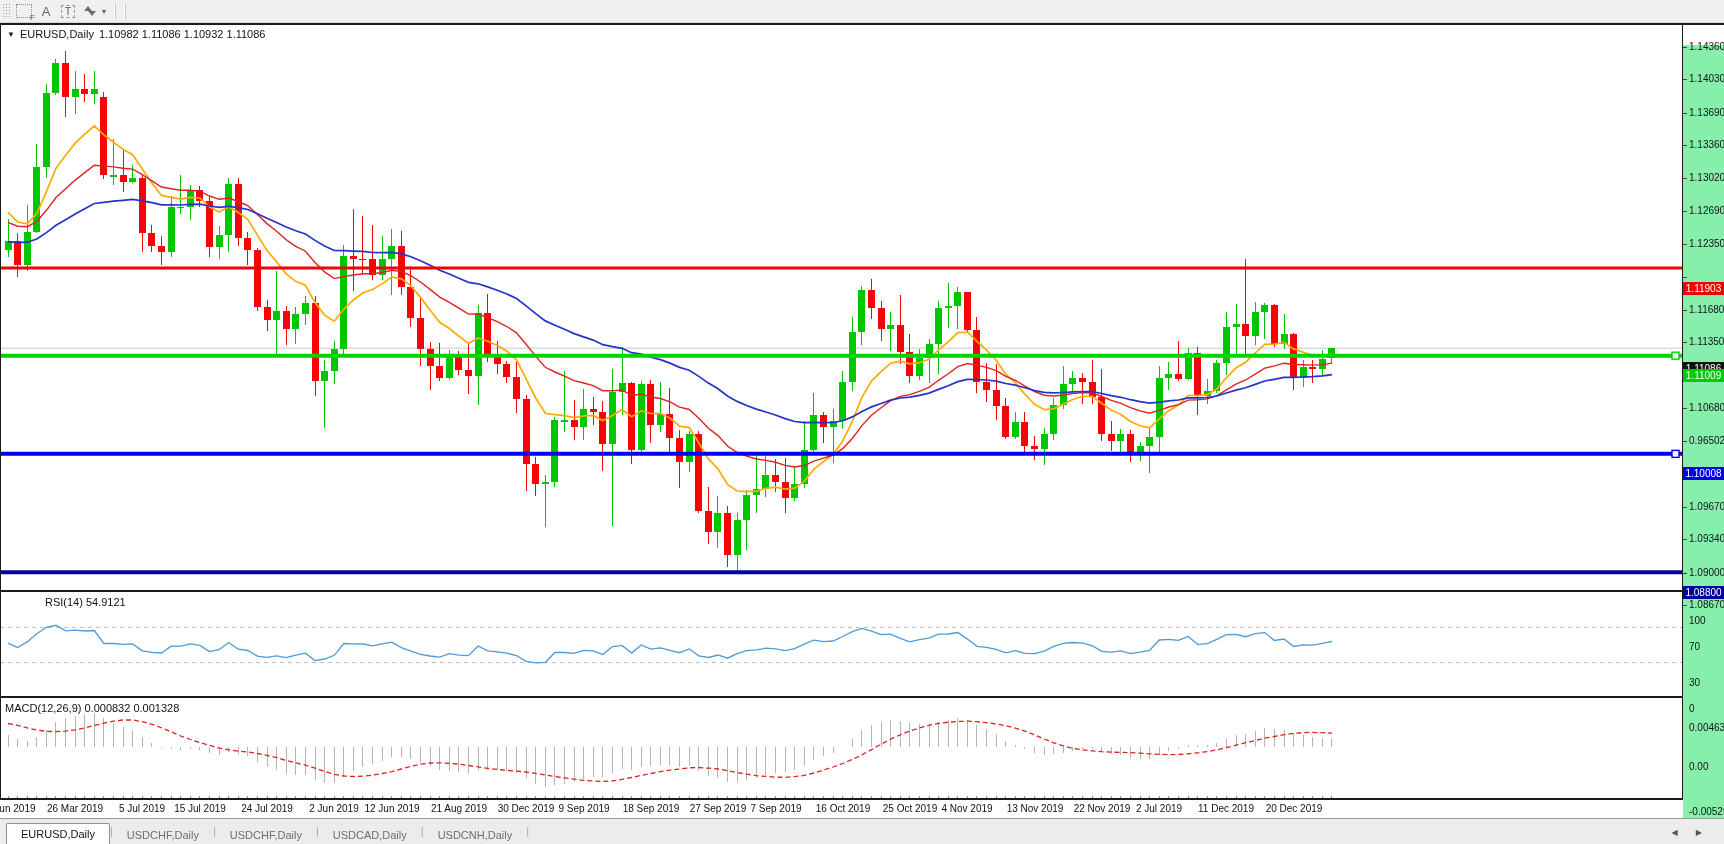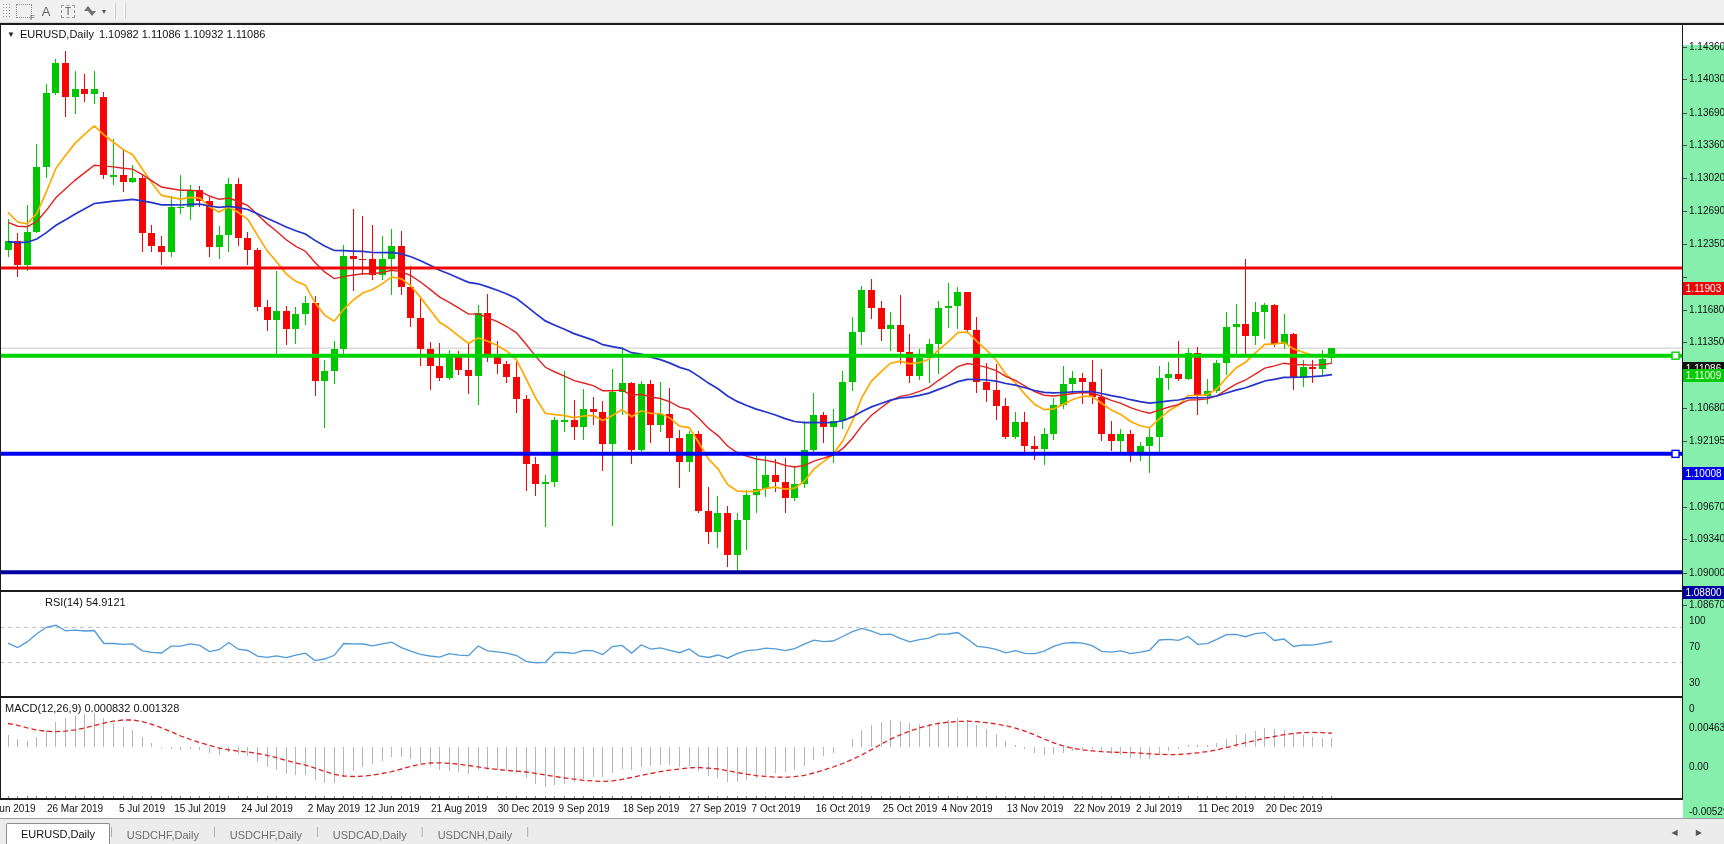--- a/index.html
+++ b/index.html
@@ -707,21 +707,21 @@
         <div class="plabel" style="top:193px">1.12350</div>
         <div class="ptick" style="top:232px"></div>
         <div class="plabel" style="top:240px">1.12020</div>
         <div class="ptick" style="top:265px"></div>
         <div class="plabel" style="top:259px">1.11680</div>
         <div class="ptick" style="top:297px"></div>
         <div class="plabel" style="top:291px">1.11350</div>
         <div class="ptick" style="top:363px"></div>
         <div class="plabel" style="top:357px">1.10680</div>
         <div class="ptick" style="top:396px"></div>
-        <div class="plabel" style="top:390px">1.92195</div>
+        <div class="plabel" style="top:390px">0.96502</div>
         <div class="ptick" style="top:462px"></div>
         <div class="plabel" style="top:456px">1.09670</div>
         <div class="ptick" style="top:494px"></div>
         <div class="plabel" style="top:488px">1.09340</div>
         <div class="ptick" style="top:528px"></div>
         <div class="plabel" style="top:522px">1.09000</div>
         <div class="ptick" style="top:560px"></div>
         <div class="plabel" style="top:554px">1.08670</div>
         <div class="chip" style="top:317px;background:#111111">1.11086</div>
         <div class="chip" style="top:237px;background:#ee0404">1.11903</div>
@@ -735,28 +735,28 @@
         <div class="plabel" style="top:677px">0.00463</div>
         <div class="plabel" style="top:716px">0.00</div>
         <div class="plabel" style="top:761px">-0.00529</div>
       </div>
     <div class="date-axis" id="date-axis">
         <div class="dlabel" style="left:8px">17 Jun 2019</div>
         <div class="dlabel" style="left:75px">26 Mar 2019</div>
         <div class="dlabel" style="left:142px">5 Jul 2019</div>
         <div class="dlabel" style="left:200px">15 Jul 2019</div>
         <div class="dlabel" style="left:267px">24 Jul 2019</div>
-        <div class="dlabel" style="left:334px">2 May 2019</div>
+        <div class="dlabel" style="left:334px">2 Jun 2019</div>
         <div class="dlabel" style="left:392px">12 Jun 2019</div>
         <div class="dlabel" style="left:459px">21 Aug 2019</div>
         <div class="dlabel" style="left:526px">30 Dec 2019</div>
         <div class="dlabel" style="left:584px">9 Sep 2019</div>
         <div class="dlabel" style="left:651px">18 Sep 2019</div>
         <div class="dlabel" style="left:718px">27 Sep 2019</div>
-        <div class="dlabel" style="left:776px">7 Oct 2019</div>
+        <div class="dlabel" style="left:776px">7 Sep 2019</div>
         <div class="dlabel" style="left:843px">16 Oct 2019</div>
         <div class="dlabel" style="left:910px">25 Oct 2019</div>
         <div class="dlabel" style="left:967px">4 Nov 2019</div>
         <div class="dlabel" style="left:1035px">13 Nov 2019</div>
         <div class="dlabel" style="left:1102px">22 Nov 2019</div>
         <div class="dlabel" style="left:1159px">2 Jul 2019</div>
         <div class="dlabel" style="left:1226px">11 Dec 2019</div>
         <div class="dlabel" style="left:1294px">20 Dec 2019</div>
       </div>
   </div>

